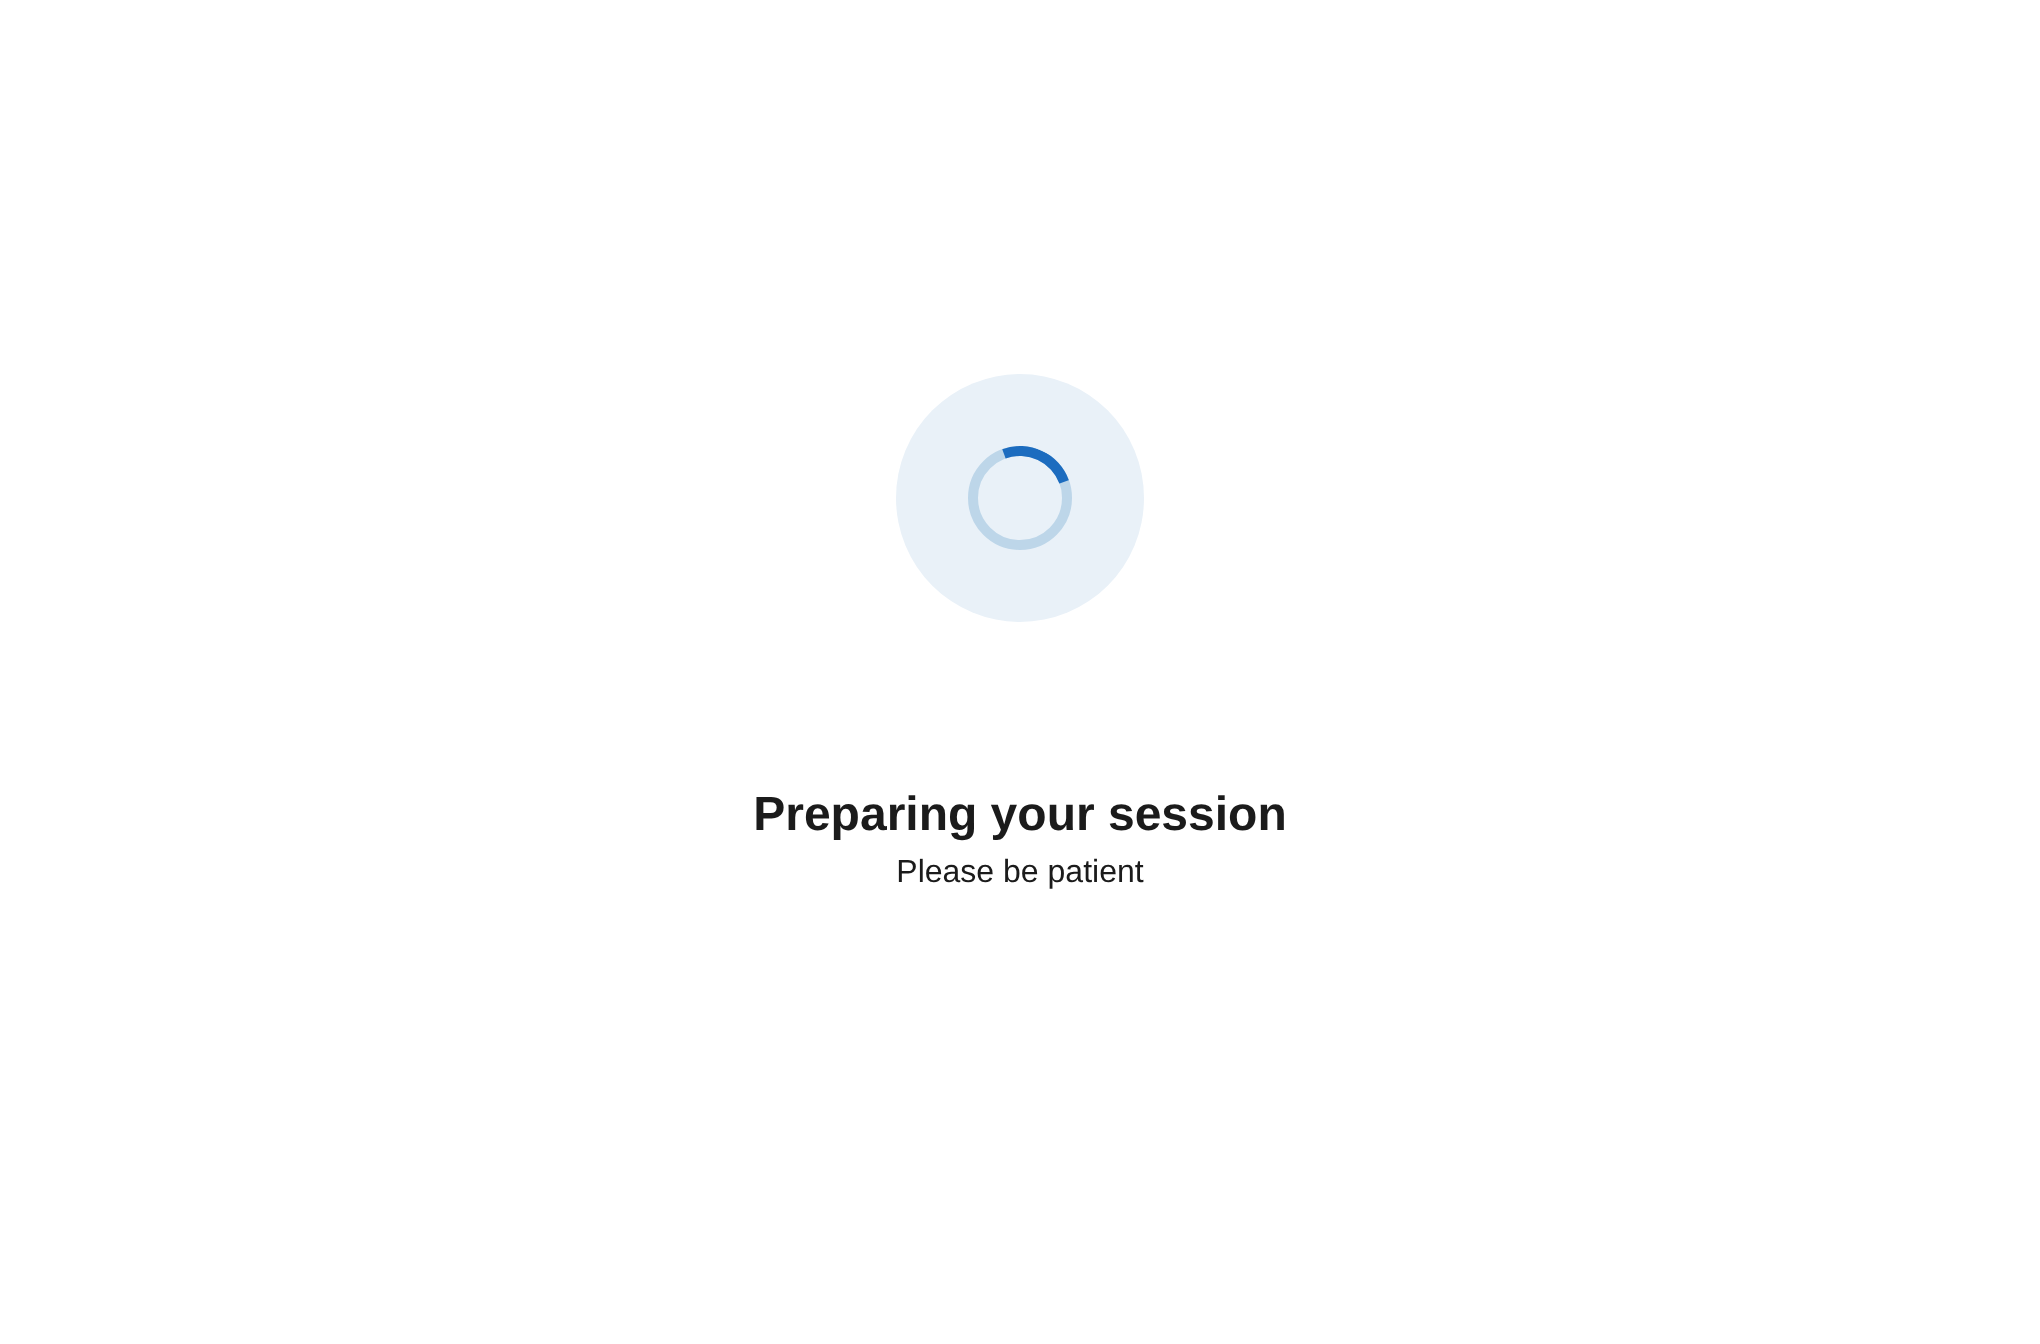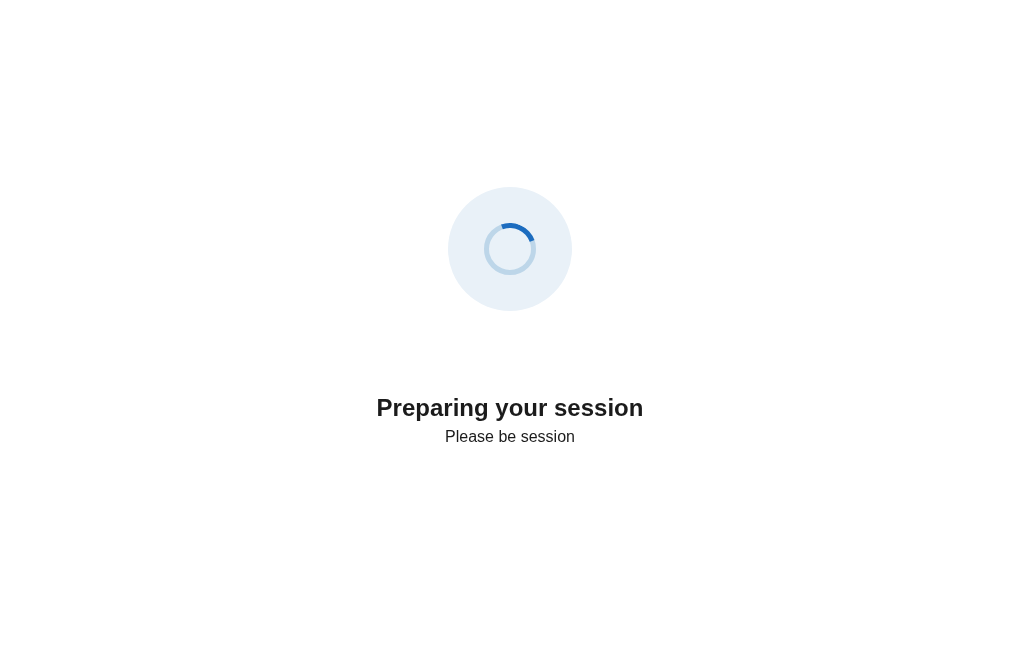--- a/index.html
+++ b/index.html
@@ -85,14 +85,14 @@
 <body>
 
 <div class="loading-container">
   <div class="spinner-circle-bg">
     <div class="spinner">
       <div class="spinner-track"></div>
       <div class="spinner-arc"></div>
     </div>
   </div>
   <div class="loading-title">Preparing your session</div>
-  <div class="loading-subtitle">Please be session</div>
+  <div class="loading-subtitle">Please be patient</div>
 </div>
 
 </body></html>

